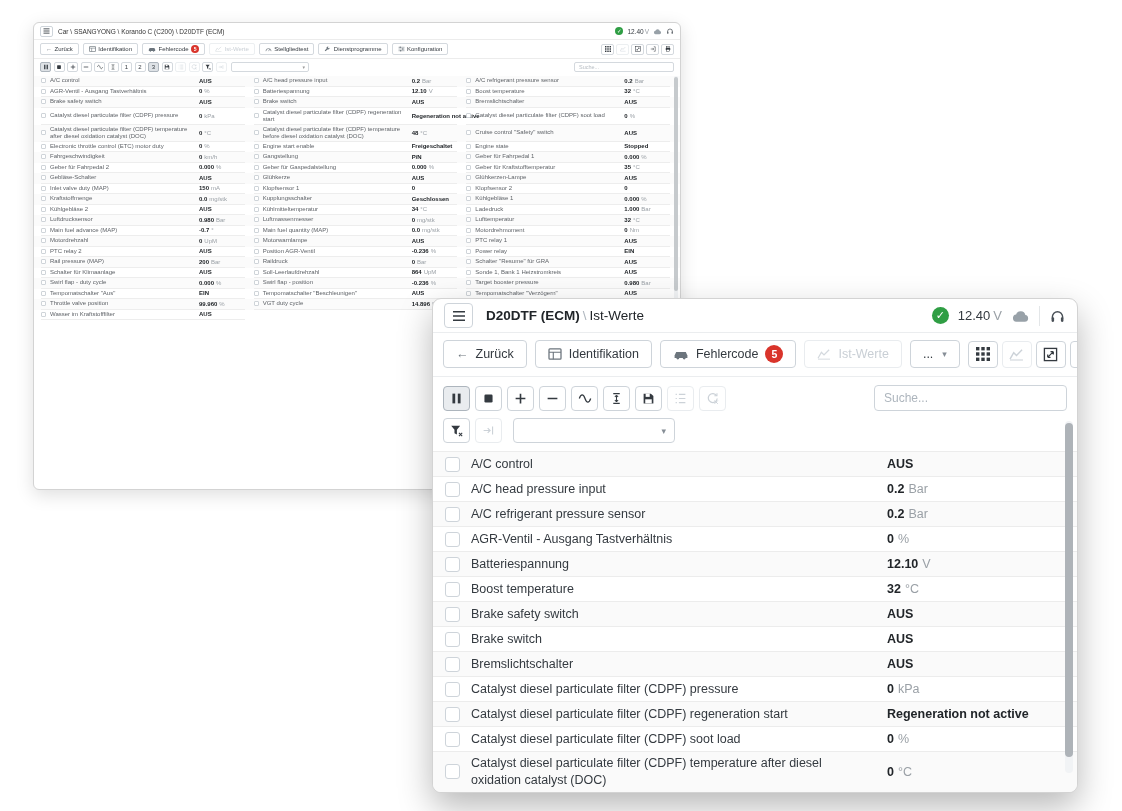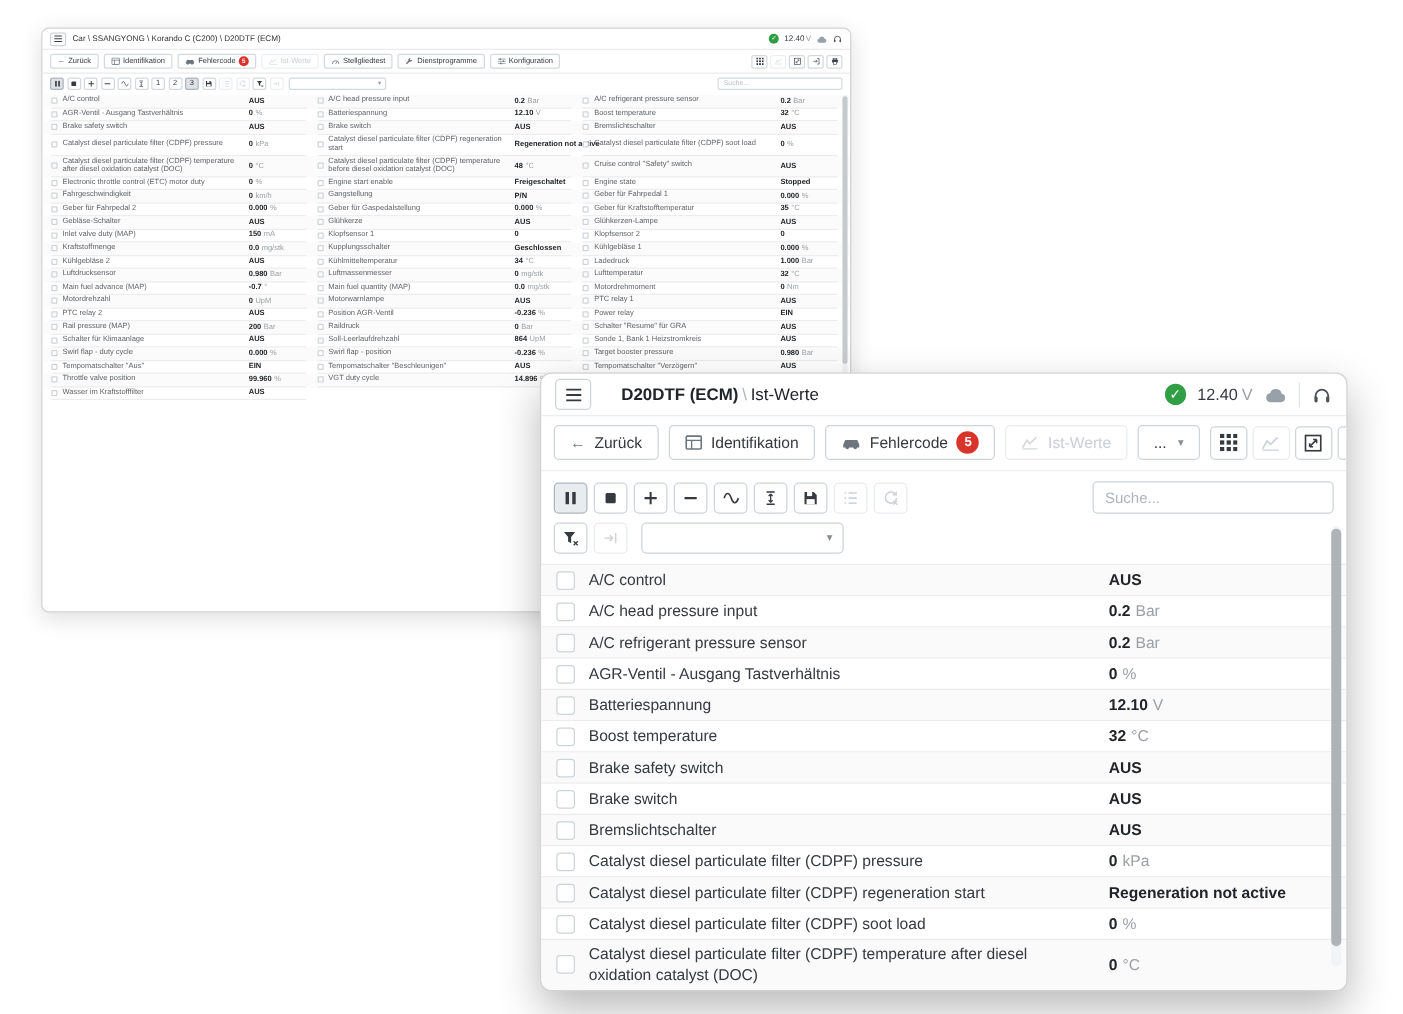--- a/index.html
+++ b/index.html
@@ -3,21 +3,21 @@
 <meta charset="utf-8">
 <style>
   * { box-sizing: border-box; margin: 0; padding: 0; }
   html,body { width:1122px; height:811px; background:#fff; overflow:hidden;
     font-family:"Liberation Sans","DejaVu Sans",sans-serif; }
   .win { position:absolute; background:#fff; border:1px solid #d3d3d3; }
 
   
   .fgwin { left:432px; top:298px; width:646px; height:495px; border-radius:9px;
     box-shadow:0 14px 34px rgba(0,0,0,.28); z-index:10; overflow:hidden; }
-  .fg-titlebar { display:flex; align-items:center; height:34px; padding:0 11px; gap:24px;
+  .fg-titlebar { display:flex; align-items:center; height:34px; padding:0 11px; gap:13px;
     border-bottom:1px solid #ebedef; }
   .icon-btn { display:inline-flex; align-items:center; justify-content:center;
     border:1px solid #ced4da; border-radius:4px; background:#fff; color:#343a40; cursor:pointer; }
   .fg-hamburger { width:29px; height:25px; }
   .fg-title { font-size:13.5px; color:#212529; white-space:nowrap; }
   .fg-title b { font-weight:700; }
   .fg-title .sep { color:#adb5bd; padding:0 3px; }
   .spacer { flex:1; }
   .status { display:flex; align-items:center; gap:9px; }
   .check-badge { width:17px; height:17px; border-radius:50%; background:#2f9e44; color:#fff;

